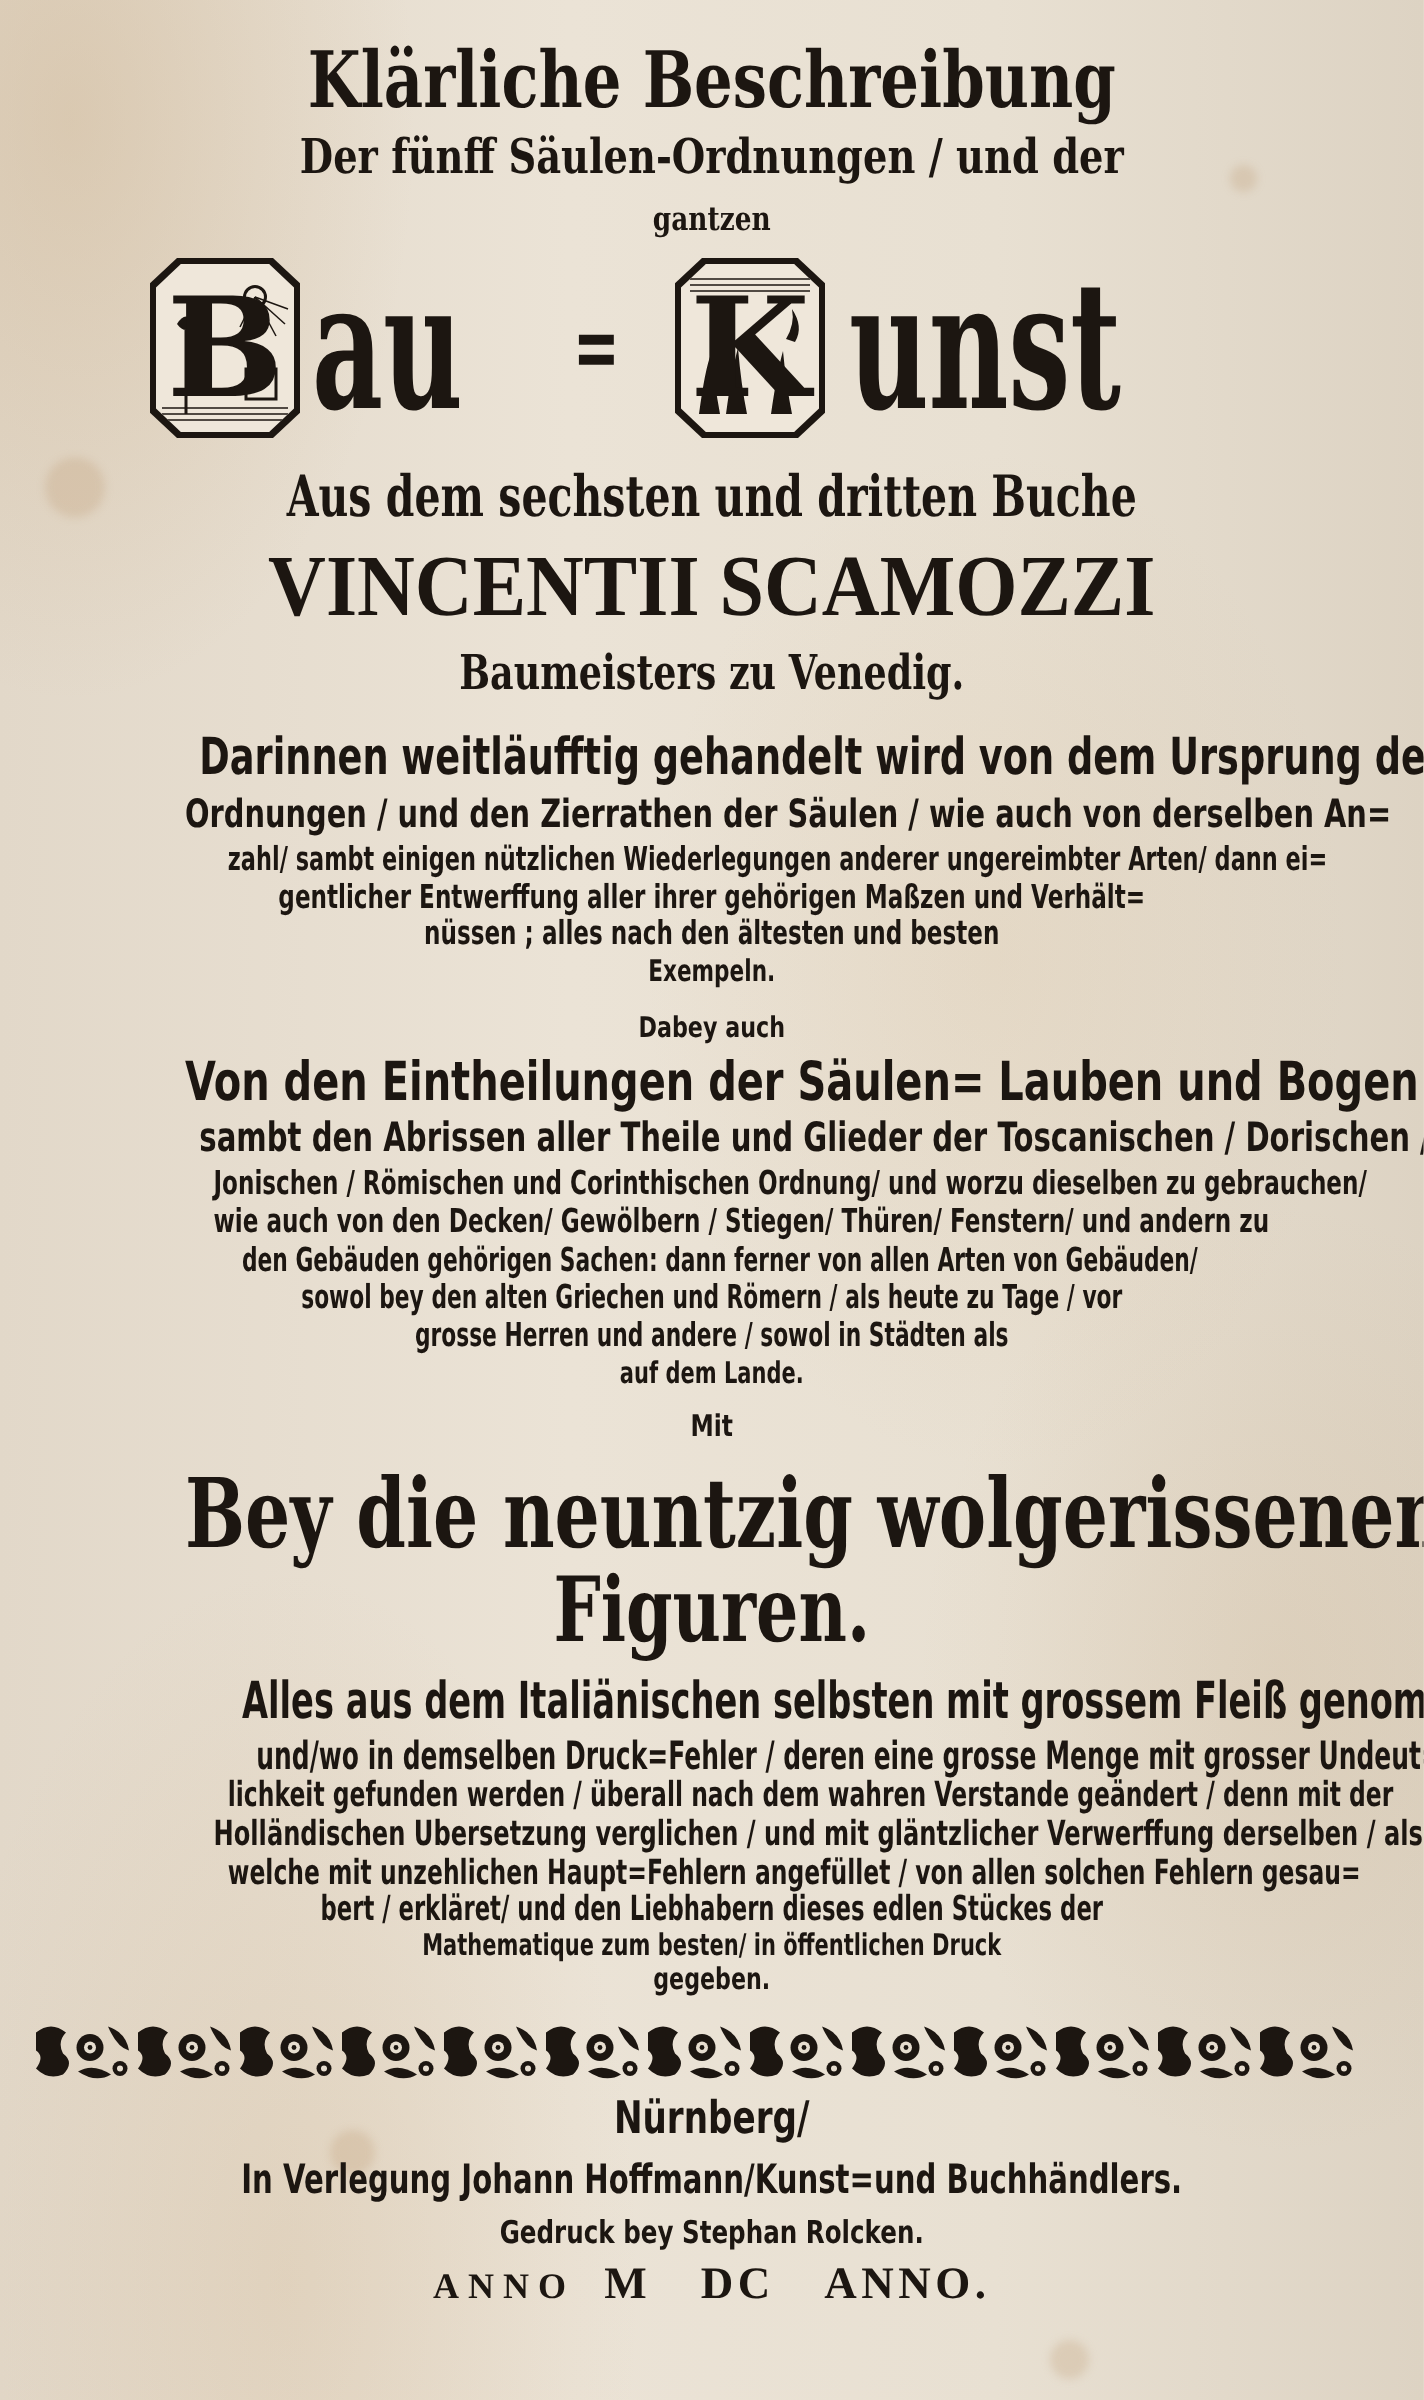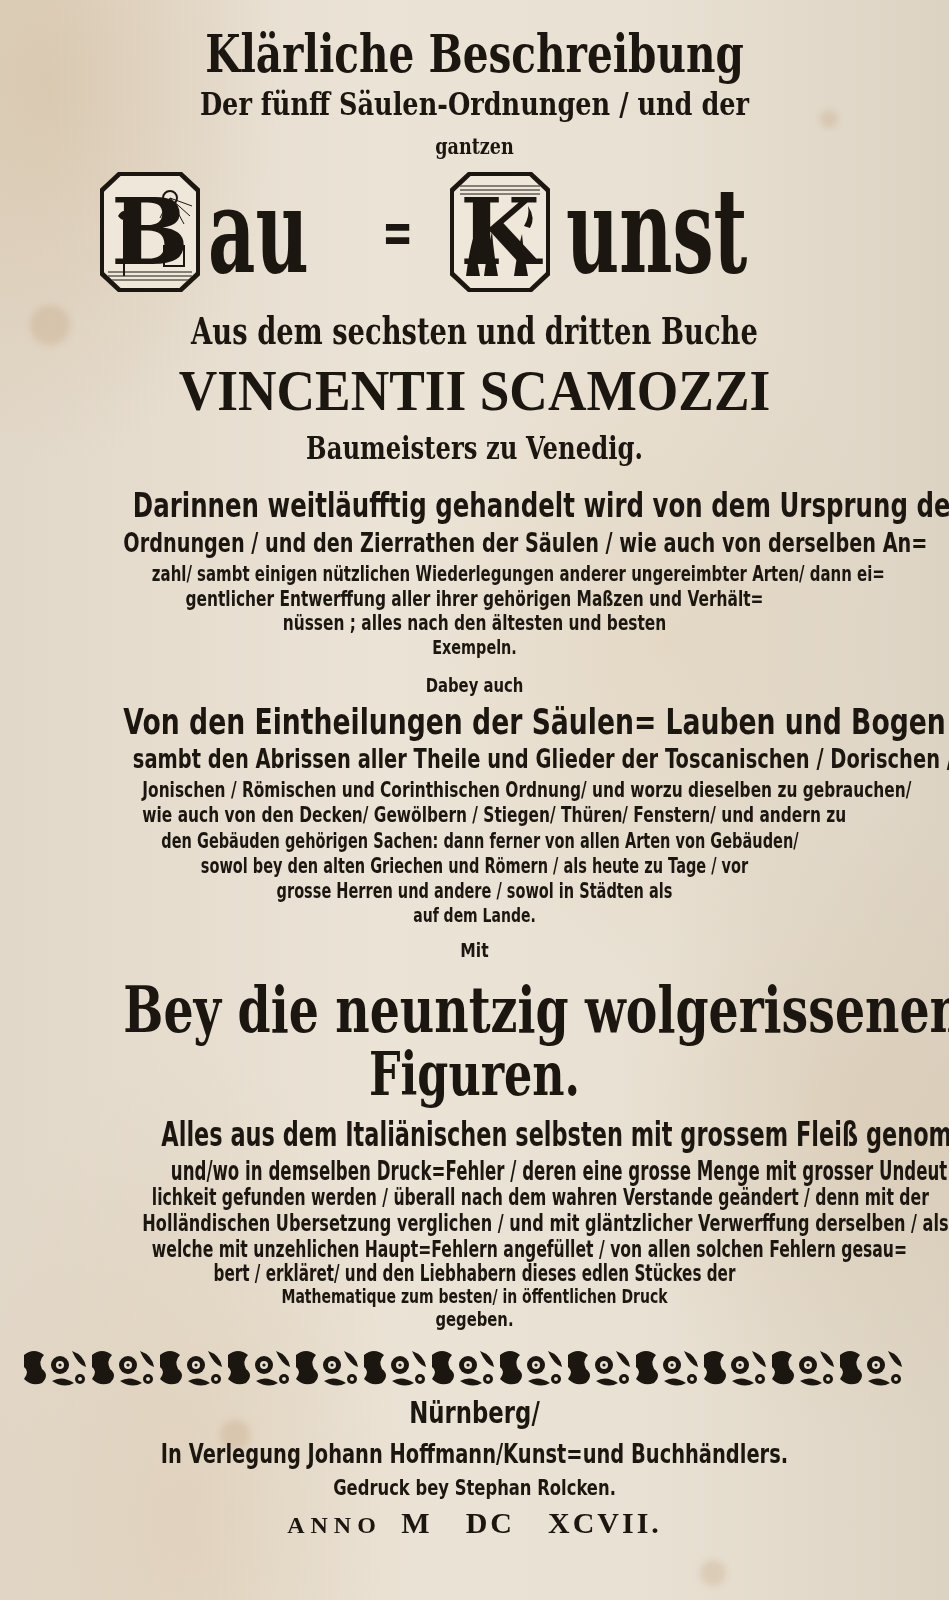--- a/index.html
+++ b/index.html
@@ -210,16 +210,16 @@
 
   <div class="line cond" id="l12">Nürnberg/</div>
   <div class="line cond" id="l13">In Verlegung Johann Hoffmann/Kunst=und Buchhändlers.</div>
   <div class="line cond" id="l14">Gedruck bey Stephan Rolcken.</div>
   <div class="line" id="l15">
     <span class="small">ANNO</span>
     <span class="num">M</span>
     <span style="display:inline-block;width:18px;"></span>
     <span class="num">DC</span>
     <span style="display:inline-block;width:18px;"></span>
-    <span class="num">XCVII.</span>
+    <span class="num">ANNO.</span>
   </div>
 
 </div>
 
 </body></html>

